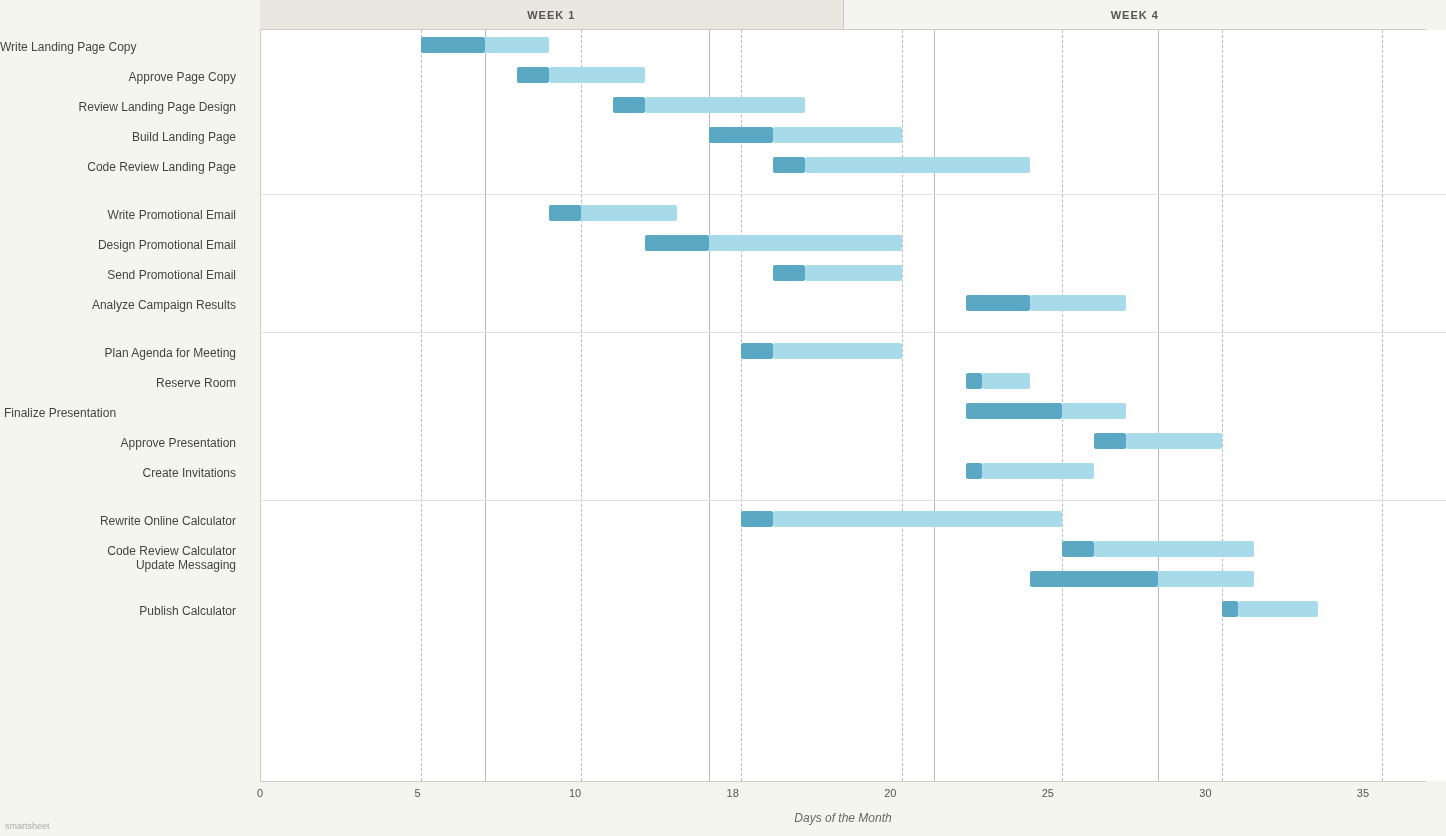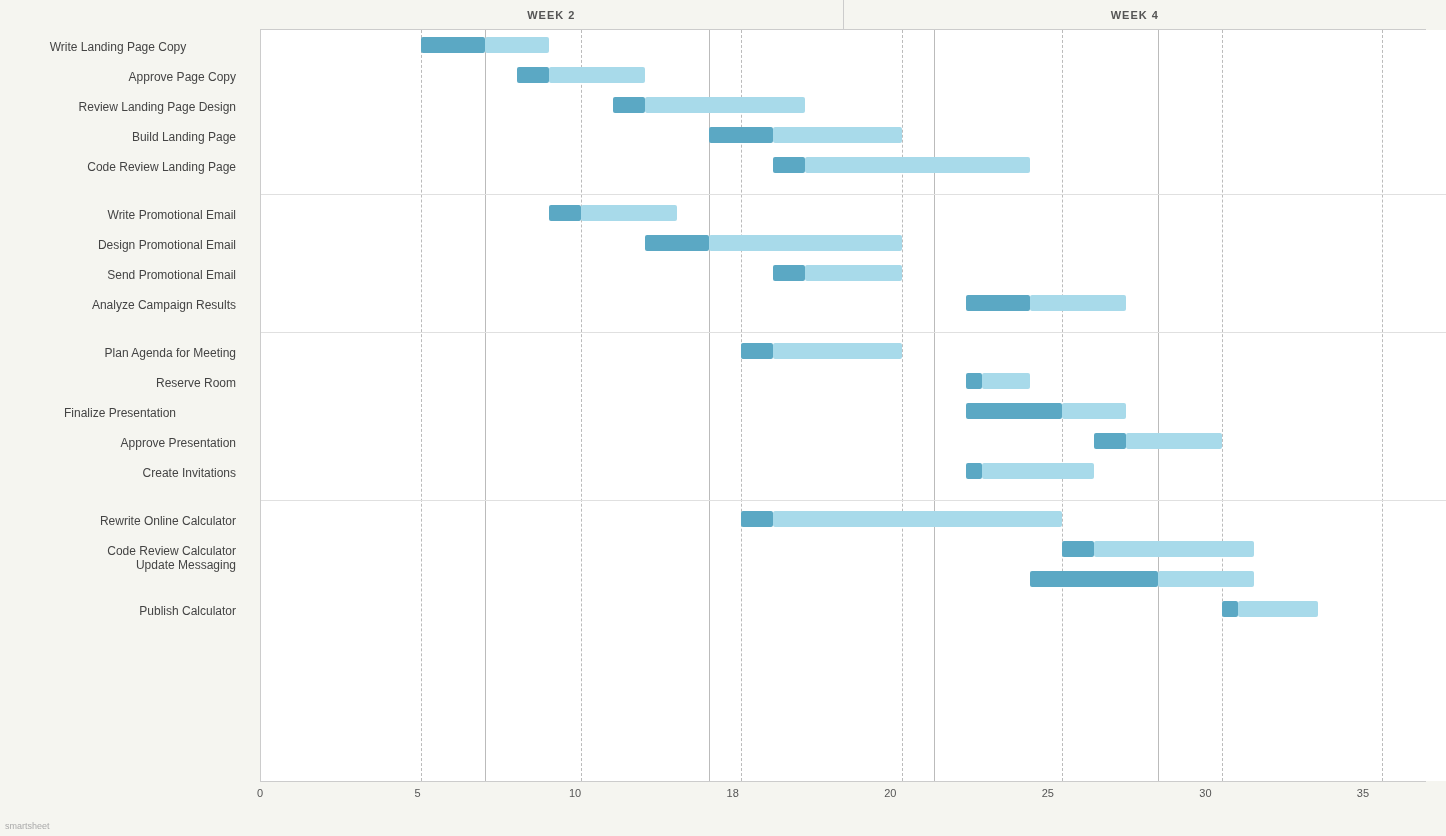--- a/index.html
+++ b/index.html
@@ -166,39 +166,39 @@
       color: #aaa;
       margin-top: 48px;
     }
   </style>
 </head>
 <body>
 
 <div class="chart-container">
 
   <div class="week-header-row">
-    <div class="week-header">WEEK 2</div>
+    <div class="week-header shaded">WEEK 1</div>
     <div class="week-header">WEEK 4</div>
   </div>
 
   <div class="chart-body" style="height: auto; position: absolute; inset: 30px 0px 55px;">
 
     <div class="y-axis" id="y-axis-labels" style="position: relative;">
-    <div class="y-label" style="position: absolute; top: 10px; right: 12px; left: 0px; text-align: center;">Write Landing Page Copy</div>
+    <div class="y-label" style="position: absolute; top: 10px; right: 12px; left: 0px; text-align: left;">Write Landing Page Copy</div>
         <div class="y-label" style="position: absolute; top: 40px; right: 12px; left: 0px; text-align: right;">Approve Page Copy</div>
         <div class="y-label" style="position: absolute; top: 70px; right: 12px; left: 0px; text-align: right; margin-left: 20px;">Review Landing Page Design</div>
         <div class="y-label" style="position: absolute; top: 100px; right: 12px; left: 0px; text-align: right;">Build Landing Page</div>
         <div class="y-label" style="position: absolute; top: 130px; right: 12px; left: 0px; text-align: right;">Code Review Landing Page</div>
         <div class="y-label" style="position: absolute; top: 178px; right: 12px; left: 0px; text-align: right;">Write Promotional Email</div>
         <div class="y-label" style="position: absolute; top: 208px; right: 12px; left: 0px; text-align: right;">Design Promotional Email</div>
         <div class="y-label" style="position: absolute; top: 238px; right: 12px; left: 0px; text-align: right;">Send Promotional Email</div>
         <div class="y-label" style="position: absolute; top: 268px; right: 12px; left: 0px; text-align: right;">Analyze Campaign Results</div>
         <div class="y-label" style="position: absolute; top: 316px; right: 12px; left: 0px; text-align: right;">Plan Agenda for Meeting</div>
         <div class="y-label" style="position: absolute; top: 346px; right: 12px; left: 0px; text-align: right;">Reserve Room</div>
-        <div class="y-label" style="position: absolute; top: 376px; right: 12px; left: 4px; text-align: center;">Finalize Presentation</div>
+        <div class="y-label" style="position: absolute; top: 376px; right: 12px; left: 4px; text-align: left;">Finalize Presentation</div>
         <div class="y-label" style="position: absolute; top: 406px; right: 12px; left: 0px; text-align: right;">Approve Presentation</div>
         <div class="y-label" style="position: absolute; top: 436px; right: 12px; left: 0px; text-align: right;">Create Invitations</div>
         <div class="y-label" style="position: absolute; top: 484px; right: 12px; left: 0px; text-align: right;">Rewrite Online Calculator</div>
         <div class="y-label" style="position: absolute; top: 514px; right: 12px; left: 0px; text-align: right;">Code Review Calculator</div>
         <div class="y-label" style="position: absolute; top: 528px; right: 12px; left: 0px; text-align: right;">Update Messaging</div>
         <div class="y-label" style="position: absolute; top: 574px; right: 12px; left: 0px; text-align: right;">Publish Calculator</div>
       </div>
 
     <div class="plot-area" id="plot-area" style="min-height: 604px;">
     <div class="vline" style="left: 18.9189%; background: rgb(187, 187, 187);"></div>
@@ -294,16 +294,17 @@
     <div class="x-ticks" id="x-ticks">
         <div class="x-tick" style="left: 0%;">0</div>
         <div class="x-tick" style="left: 13.5135%;">5</div>
         <div class="x-tick" style="left: 27.027%;">10</div>
         <div class="x-tick" style="left: 40.5405%;">18</div>
         <div class="x-tick" style="left: 54.0541%;">20</div>
         <div class="x-tick" style="left: 67.5676%;">25</div>
         <div class="x-tick" style="left: 81.0811%;">30</div>
         <div class="x-tick" style="left: 94.5946%;">35</div>
       </div>
+    <div class="x-label">Days of the Month</div>
   </div>
 
   <div class="watermark">smartsheet</div>
 </div>
 
 </body></html>

